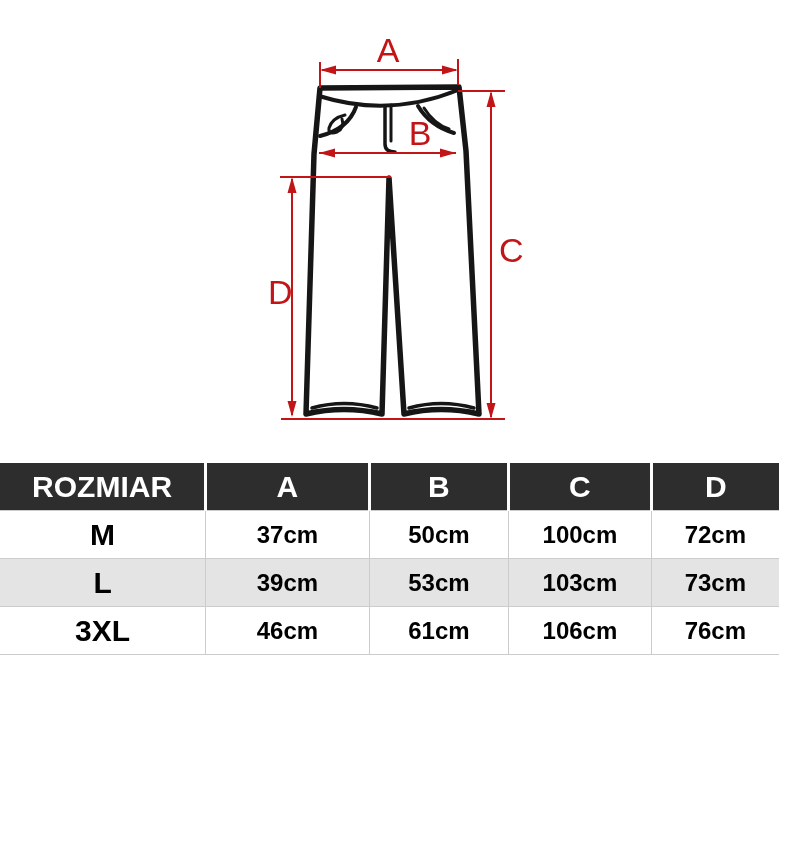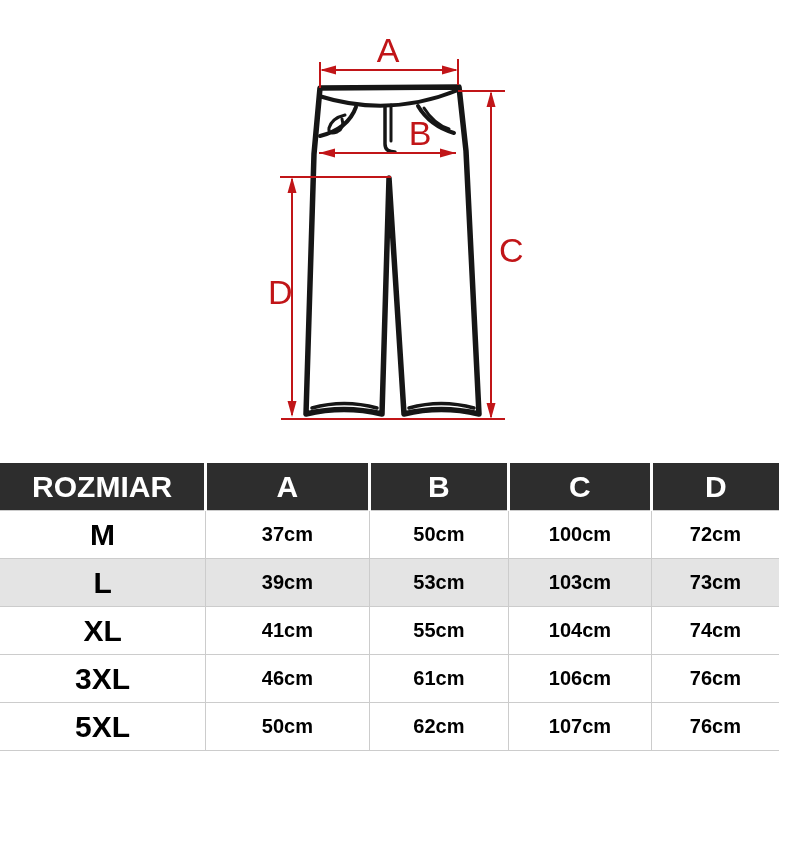--- a/index.html
+++ b/index.html
@@ -22,21 +22,21 @@
   }
   .size-table th:first-child{border-left:none;}
   .size-table td{
     text-align:center;font-weight:bold;color:#000;
     height:47px;padding:0;
     border-left:1px solid #cccccc;border-top:1px solid #cccccc;
   }
   .size-table td:first-child{border-left:none;}
   .size-table tr:last-child td{border-bottom:1px solid #cccccc;}
   .size-table td.size-cell{font-size:30px;}
-  .size-table td.val-cell{font-size:20px;}
+  .size-table td.val-cell{font-size:24px;}
   .size-table tr.alt{background:#e4e4e4;}
 
   .dim-label{font-size:34px;fill:#c11518;font-family:"Liberation Sans", sans-serif;}
 </style>
 </head>
 <body>
 
 <div class="diagram-area">
   <svg class="pants-svg" width="290" height="420" viewBox="0 0 290 420">
 
@@ -133,34 +133,20 @@
       <td class="val-cell">72cm</td>
     </tr>
     <tr class="alt">
       <td class="size-cell">L</td>
       <td class="val-cell">39cm</td>
       <td class="val-cell">53cm</td>
       <td class="val-cell">103cm</td>
       <td class="val-cell">73cm</td>
     </tr>
     <tr>
-      <td class="size-cell">XL</td>
-      <td class="val-cell">41cm</td>
-      <td class="val-cell">55cm</td>
-      <td class="val-cell">104cm</td>
-      <td class="val-cell">74cm</td>
-    </tr>
-    <tr>
       <td class="size-cell">3XL</td>
       <td class="val-cell">46cm</td>
       <td class="val-cell">61cm</td>
       <td class="val-cell">106cm</td>
       <td class="val-cell">76cm</td>
     </tr>
-    <tr>
-      <td class="size-cell">5XL</td>
-      <td class="val-cell">50cm</td>
-      <td class="val-cell">62cm</td>
-      <td class="val-cell">107cm</td>
-      <td class="val-cell">76cm</td>
-    </tr>
   </tbody>
 </table>
 
 </body></html>

